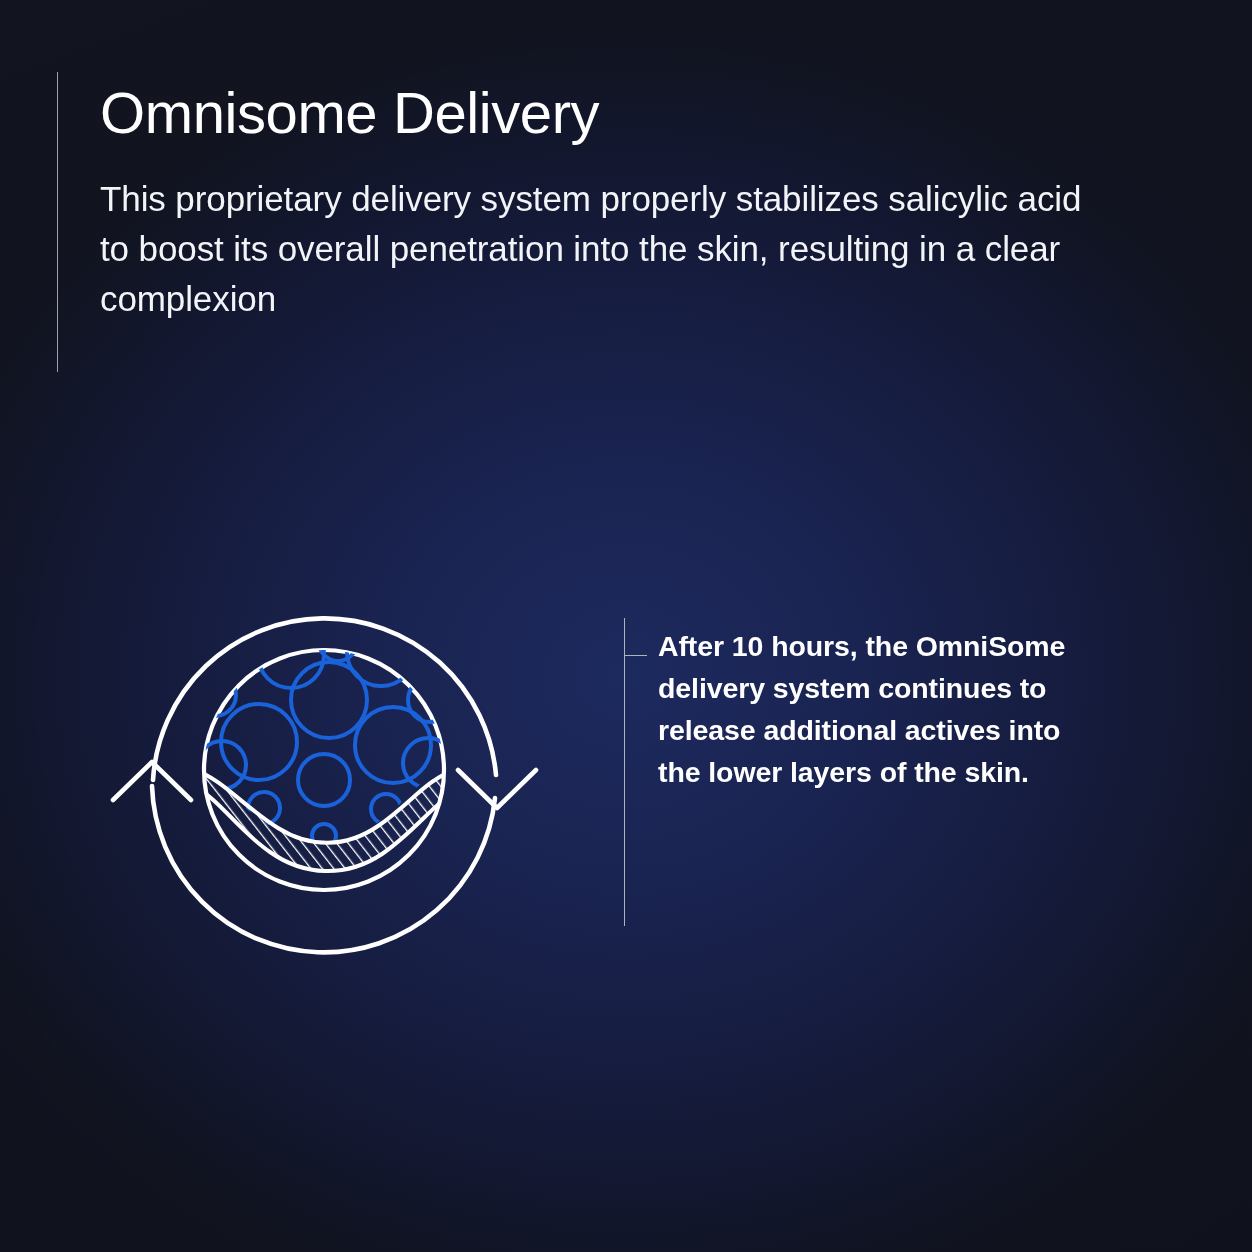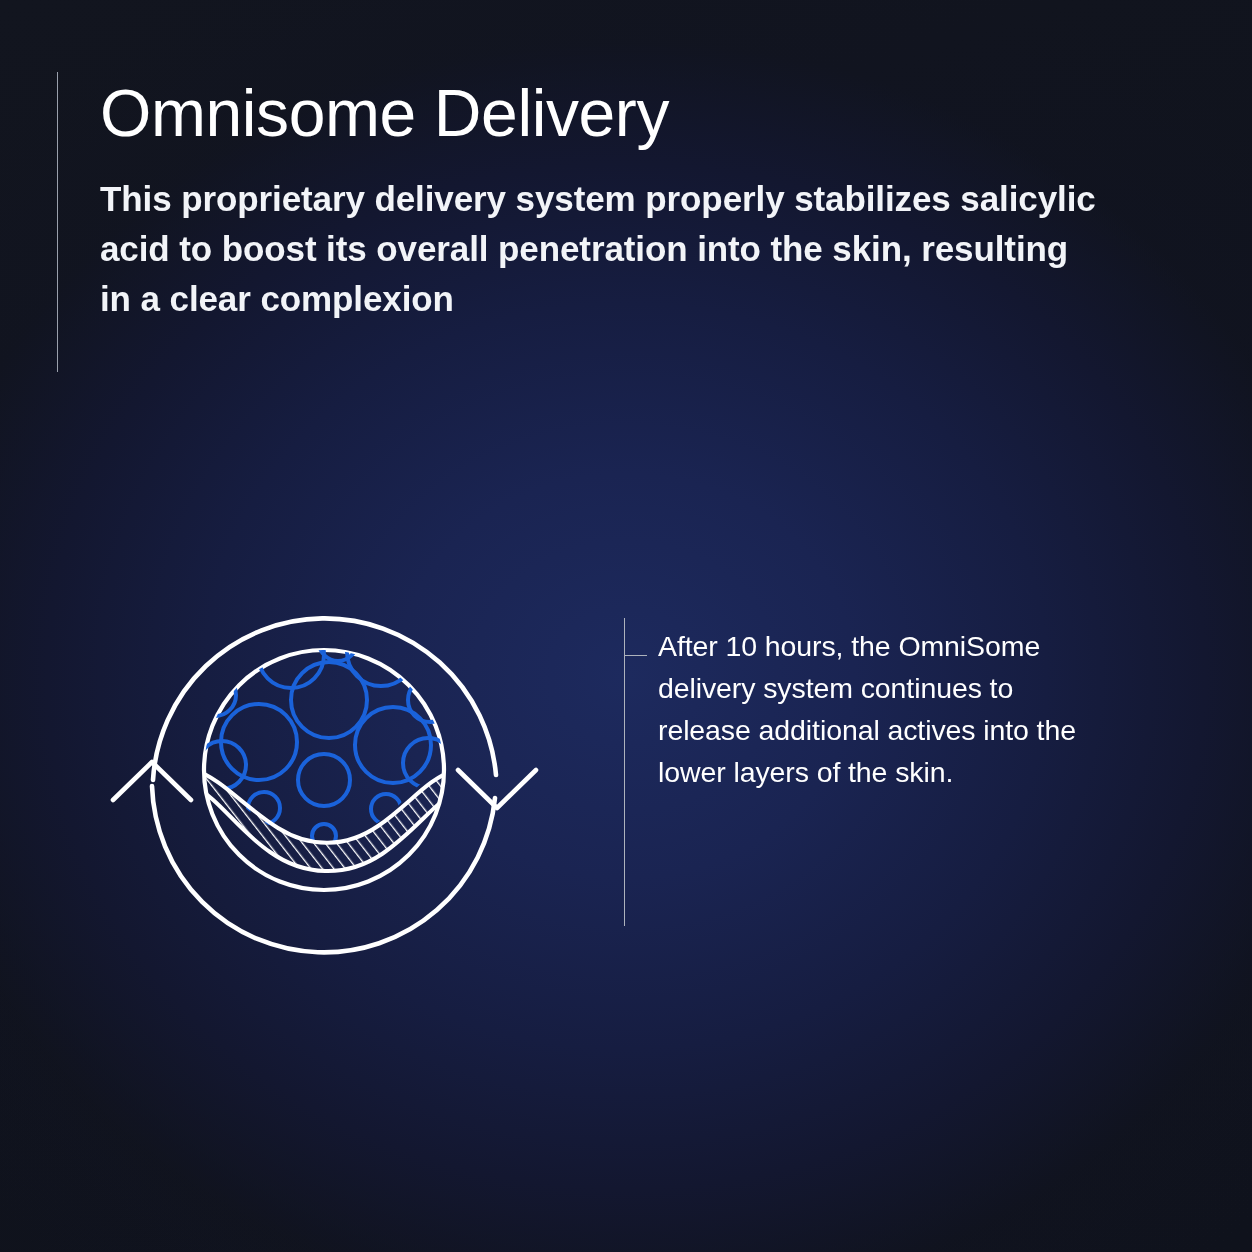--- a/index.html
+++ b/index.html
@@ -37,33 +37,33 @@
     top: 72px;
     width: 1060px;
     height: 300px;
     border-left: 1.6px solid #9aa0ac;
     box-sizing: border-box;
     padding-left: 42px;
   }
   .title {
     margin: 0;
     color: #ffffff;
-    font-size: 66px;
+    font-size: 58px;
     font-weight: 400;
     letter-spacing: -0.4px;
     line-height: 78px;
     padding-top: 2px;
     white-space: nowrap;
   }
   .subtitle {
     margin: 0;
     padding-top: 22px;
     color: #f2f4f8;
     font-size: 35px;
-    font-weight: 700;
+    font-weight: 400;
     line-height: 50px;
     letter-spacing: -0.1px;
     max-width: 1000px;
   }
 
   
   .illustration {
     position: absolute;
     left: 96px;
     top: 580px;
@@ -95,21 +95,21 @@
     width: 22px;
     height: 18px;
     border-bottom: 1.5px solid #aeb3bd;
     margin-top: 0px;
   }
   .callout-text {
     margin: 0;
     padding-left: 11px;
     color: #ffffff;
     font-size: 28.5px;
-    font-weight: 400;
+    font-weight: 700;
     line-height: 42px;
     letter-spacing: -0.1px;
     max-width: 440px;
     margin-top: -12px;
   }
 </style>
 </head>
 <body>
 
 <div id="infographic">

